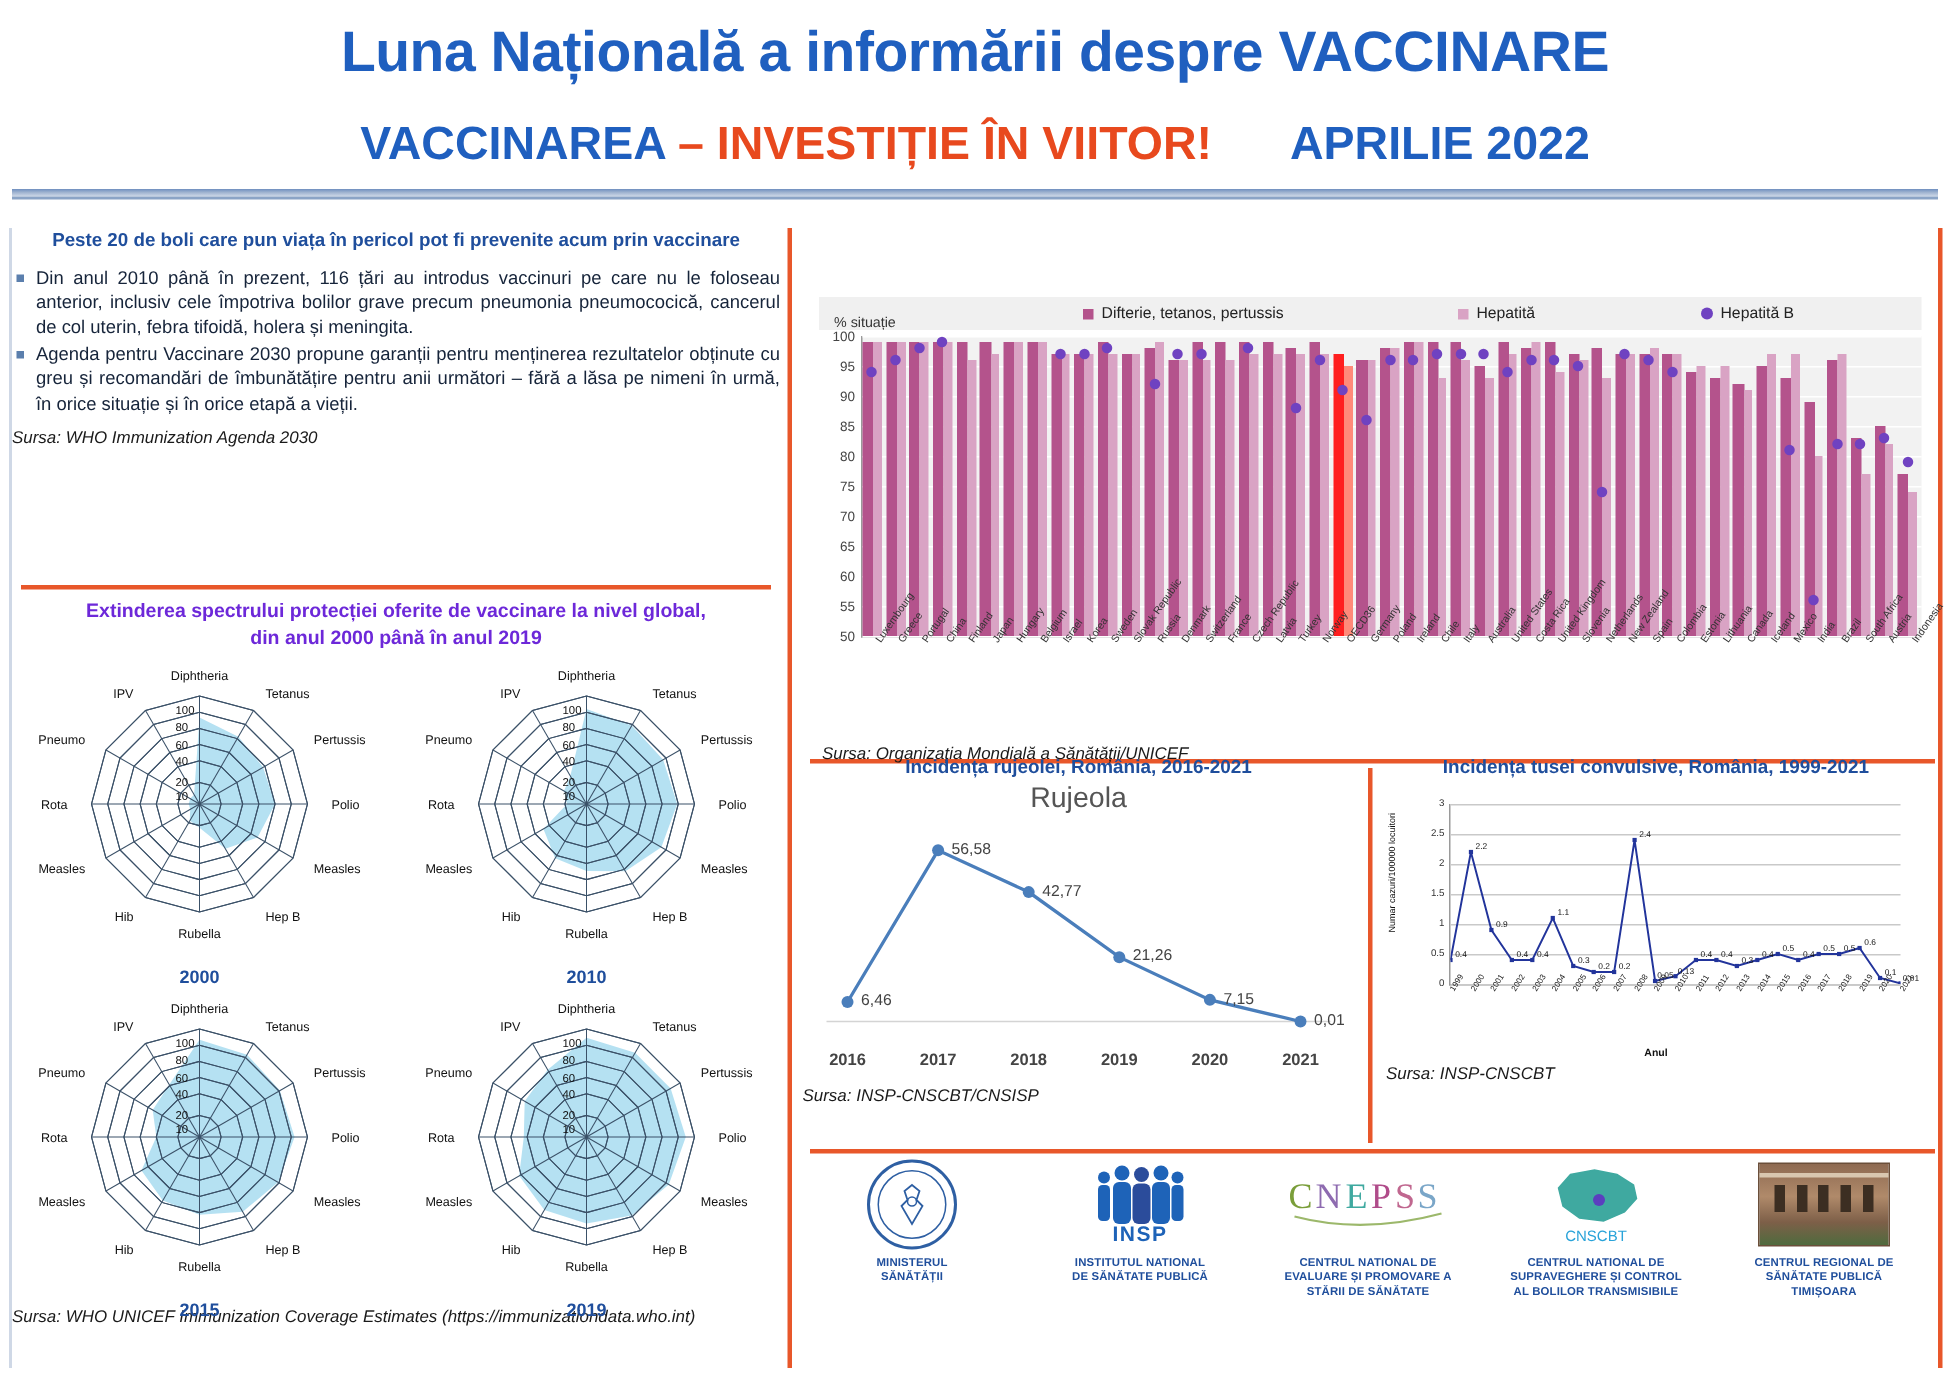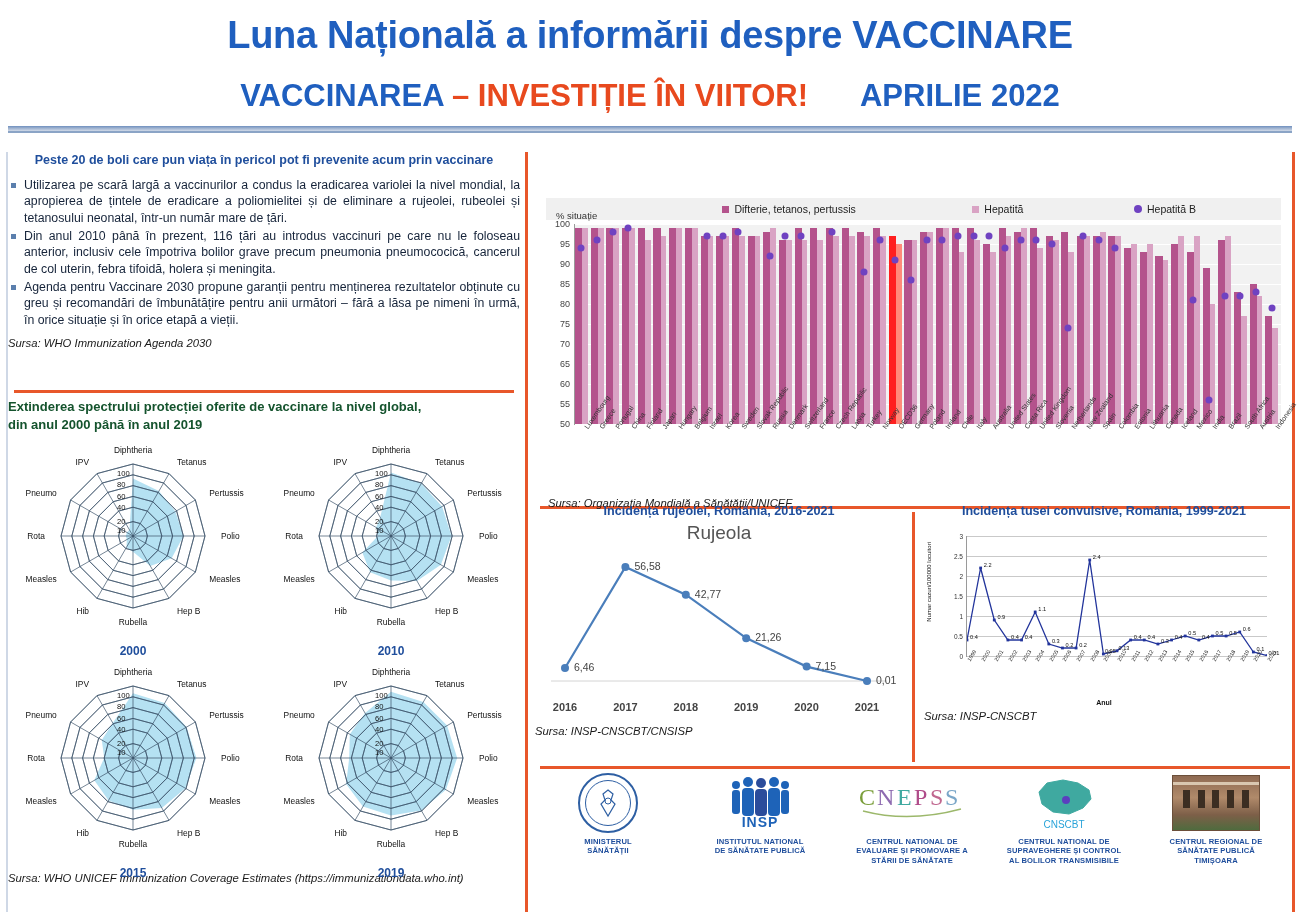--- a/index.html
+++ b/index.html
@@ -42,21 +42,21 @@
     position:relative;padding-left:16px;margin-bottom:2px;
     font-size:12.3px;color:#16243a;line-height:1.33;text-align:justify;
   }
   .bullets li:before{
     content:"";position:absolute;left:3px;top:6px;width:5px;height:5px;background:#5b7fad;
   }
   .sursa{font-style:italic;font-size:11.3px;color:#1a1a1a;margin-top:9px;}
 
   
   .radarblock{position:absolute;left:8px;top:398px;width:512px;height:512px;}
-  .radar-title{color:#14532d;font-weight:bold;font-size:13px;line-height:1.4;}
+  .radar-title{color:#6d28d9;font-weight:bold;font-size:13px;text-align:center;line-height:1.4;}
   .radar-grid{position:relative;width:512px;height:440px;margin-top:4px;}
   .radar-cell{position:absolute;width:250px;height:218px;}
   .radar-year{position:absolute;bottom:-2px;left:0;width:250px;text-align:center;
     font-size:12px;font-weight:bold;color:#1F4E9C;}
 
   
   .rightcol{position:absolute;left:532px;top:152px;width:760px;height:758px;}
   .chart-title{color:#1F4E9C;font-weight:bold;font-size:12.6px;text-align:center;}
 
   .legendbar{
@@ -141,21 +141,20 @@
   <div class="hdiv" style="left:14px;top:390px;width:500px;height:3px;"></div>
   <div class="hdiv" style="left:540px;top:506px;width:750px;height:3px;"></div>
   <div class="hdiv" style="left:540px;top:766px;width:750px;height:3px;"></div>
   <div class="vdiv" style="left:912px;top:512px;width:3px;height:250px;"></div>
   <div class="vdiv" style="left:1292px;top:152px;width:3px;height:760px;"></div>
   <div class="vdiv" style="left:6px;top:152px;width:2px;height:760px;background:#cfd8e6;"></div>
 
   <div class="leftcol">
     <div class="panel-head">Peste 20 de boli care pun viața în pericol pot fi prevenite acum prin vaccinare</div>
     <ul class="bullets" id="intro-bullets">
-        <li>Utilizarea pe scară largă a vaccinurilor a condus la eradicarea variolei la nivel mondial, la apropierea de țintele de eradicare a poliomielitei și de eliminare a rujeolei, rubeolei și tetanosului neonatal, într-un număr mare de țări.</li>
         <li>Din anul 2010 până în prezent, 116 țări au introdus vaccinuri pe care nu le foloseau anterior, inclusiv cele împotriva bolilor grave precum pneumonia pneumococică, cancerul de col uterin, febra tifoidă, holera și meningita.</li>
         <li>Agenda pentru Vaccinare 2030 propune garanții pentru menținerea rezultatelor obținute cu greu și recomandări de îmbunătățire pentru anii următori – fără a lăsa pe nimeni în urmă, în orice situație și în orice etapă a vieții.</li>
       </ul>
     <div class="sursa">Sursa: WHO Immunization Agenda 2030</div>
   </div>
 
   <div class="radarblock">
     <div class="radar-title">
       <span>Extinderea spectrului protecției oferite de vaccinare la nivel global,</span><br>
       <span>din anul 2000 până în anul 2019</span>

